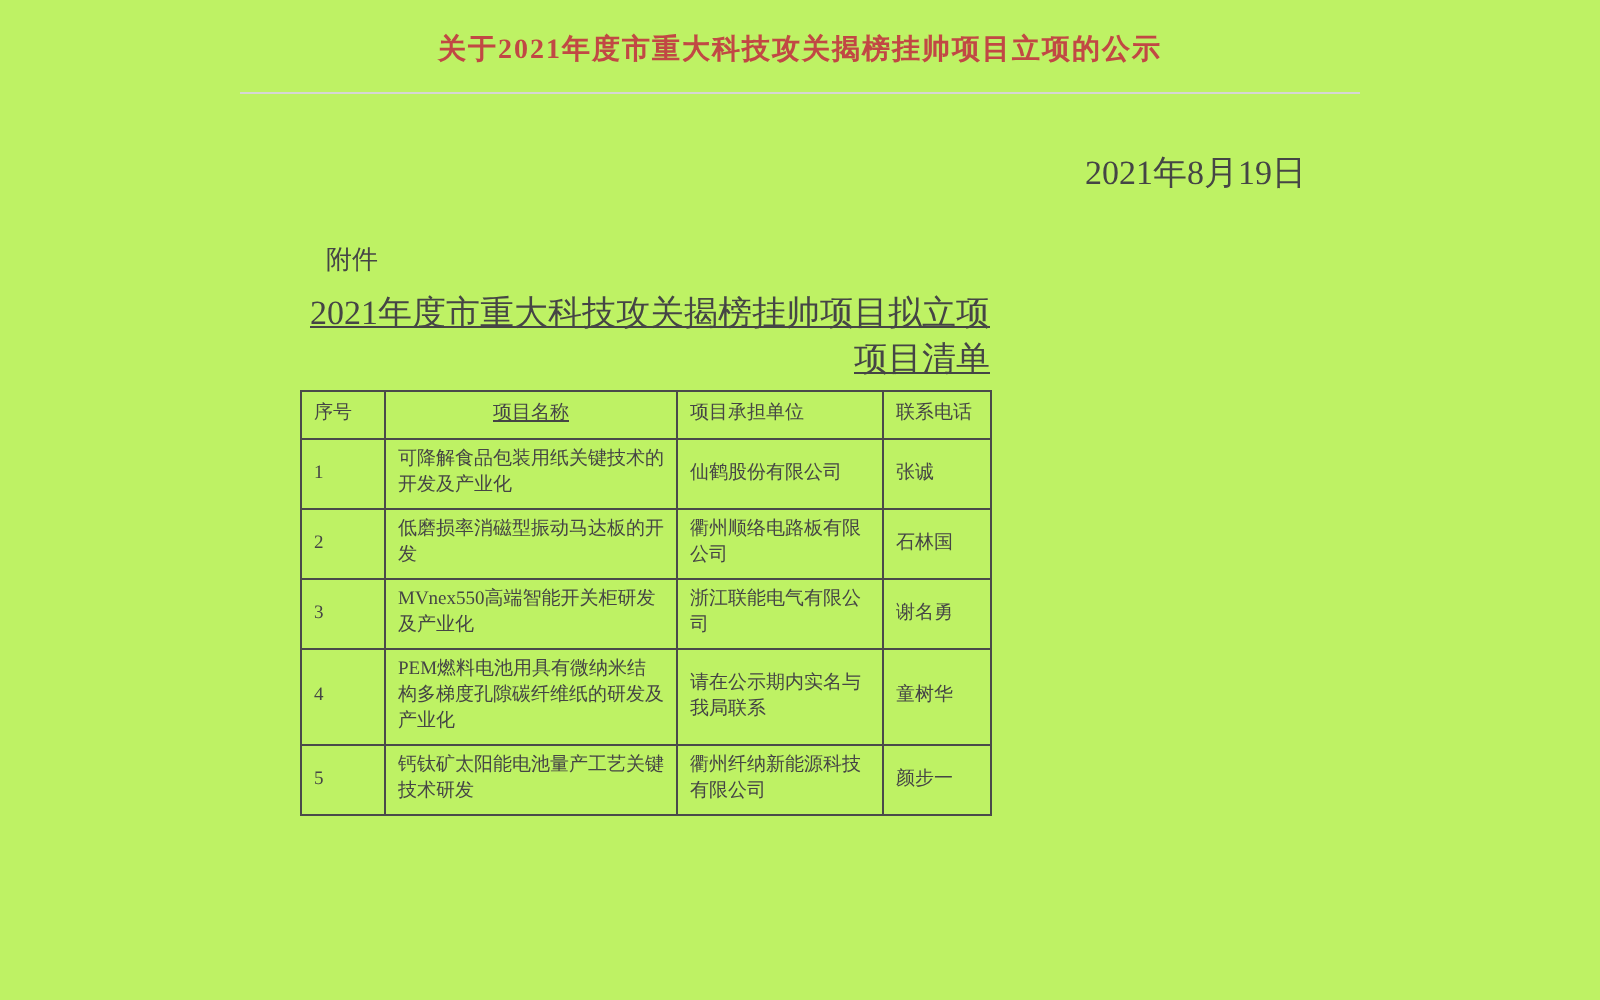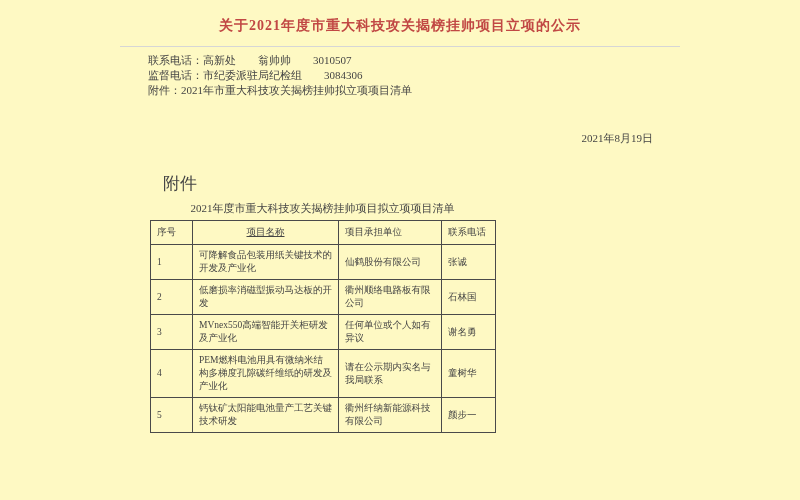--- a/index.html
+++ b/index.html
@@ -1,19 +1,19 @@
 <!DOCTYPE html>
 <html><head>
 <meta charset="utf-8">
 <style>
   * { margin: 0; padding: 0; box-sizing: border-box; }
   html, body { width: 800px; height: 500px; background: #ffffff; overflow: hidden; }
   body { font-family: "Liberation Serif", "DejaVu Serif", serif; color: #3d3d3d; }
 
-  .page { width: 800px; height: 500px; background: #fef9c3; }
+  .page { width: 800px; height: 500px; background: #bef264; }
   .content { width: 560px; margin: 0 auto; padding-top: 17px; }
 
   .doc-title {
     text-align: center;
     font-size: 14px;
     font-weight: bold;
     color: #c14844;
     letter-spacing: 1px;
     line-height: 18px;
   }
@@ -36,31 +36,32 @@
   .contact-block { margin-top: 6px; padding-left: 28px; }
   .contact-line {
     font-size: 11px;
     line-height: 15px;
     color: #454545;
     white-space: pre;
   }
 
   .signature-block { margin-top: 32px; padding-right: 26px; text-align: right; }
   .signature-org { font-size: 11px; line-height: 16px; color: #454545; }
-  .signature-date { font-size: 11px; line-height: 16px; margin-top: 7px; color: #454545; padding-right: 1px; }
+  .signature-date { font-size: 17px; line-height: 16px; margin-top: 7px; color: #454545; padding-right: 1px; }
 
   .attachment-section { margin-top: 26px; }
-  .attachment-label { font-size: 17px; color: #454545; padding-left: 43px; }
+  .attachment-label { font-size: 13px; color: #454545; padding-left: 43px; }
   .attachment-table-title {
-    font-size: 11px;
+    font-size: 17px;
     color: #454545;
     margin-top: 6px;
     width: 345px;
     margin-left: 30px;
-    text-align: center;
+    text-align: right;
+    text-decoration: underline;
   }
 
   table.project-table {
     border-collapse: collapse;
     margin-left: 30px;
     margin-top: 4px;
     width: 345px;
     table-layout: fixed;
   }
   .project-table th, .project-table td {
@@ -84,25 +85,20 @@
 </head>
 <body>
 
 <div class="page">
   <div class="content">
 
     <div class="doc-title">关于2021年度市重大科技攻关揭榜挂帅项目立项的公示</div>
     <hr class="title-divider">
 
 
-    <div class="contact-block">
-      <div class="contact-line">联系电话：高新处　　翁帅帅　　3010507</div>
-      <div class="contact-line">监督电话：市纪委派驻局纪检组　　3084306</div>
-      <div class="contact-line">附件：2021年市重大科技攻关揭榜挂帅拟立项项目清单</div>
-    </div>
 
     <div class="signature-block">
       <div class="signature-date">2021年8月19日</div>
     </div>
 
     <div class="attachment-section">
       <div class="attachment-label">附件</div>
       <div class="attachment-table-title">2021年度市重大科技攻关揭榜挂帅项目拟立项项目清单</div>
 
       <table class="project-table">
@@ -123,21 +119,21 @@
           </tr>
           <tr>
             <td>2</td>
             <td>低磨损率消磁型振动马达板的开发</td>
             <td>衢州顺络电路板有限公司</td>
             <td>石林国</td>
           </tr>
           <tr>
             <td>3</td>
             <td>MVnex550高端智能开关柜研发及产业化</td>
-            <td>任何单位或个人如有异议</td>
+            <td>浙江联能电气有限公司</td>
             <td>谢名勇</td>
           </tr>
           <tr>
             <td>4</td>
             <td>PEM燃料电池用具有微纳米结构多梯度孔隙碳纤维纸的研发及产业化</td>
             <td>请在公示期内实名与我局联系</td>
             <td>童树华</td>
           </tr>
           <tr>
             <td>5</td>

